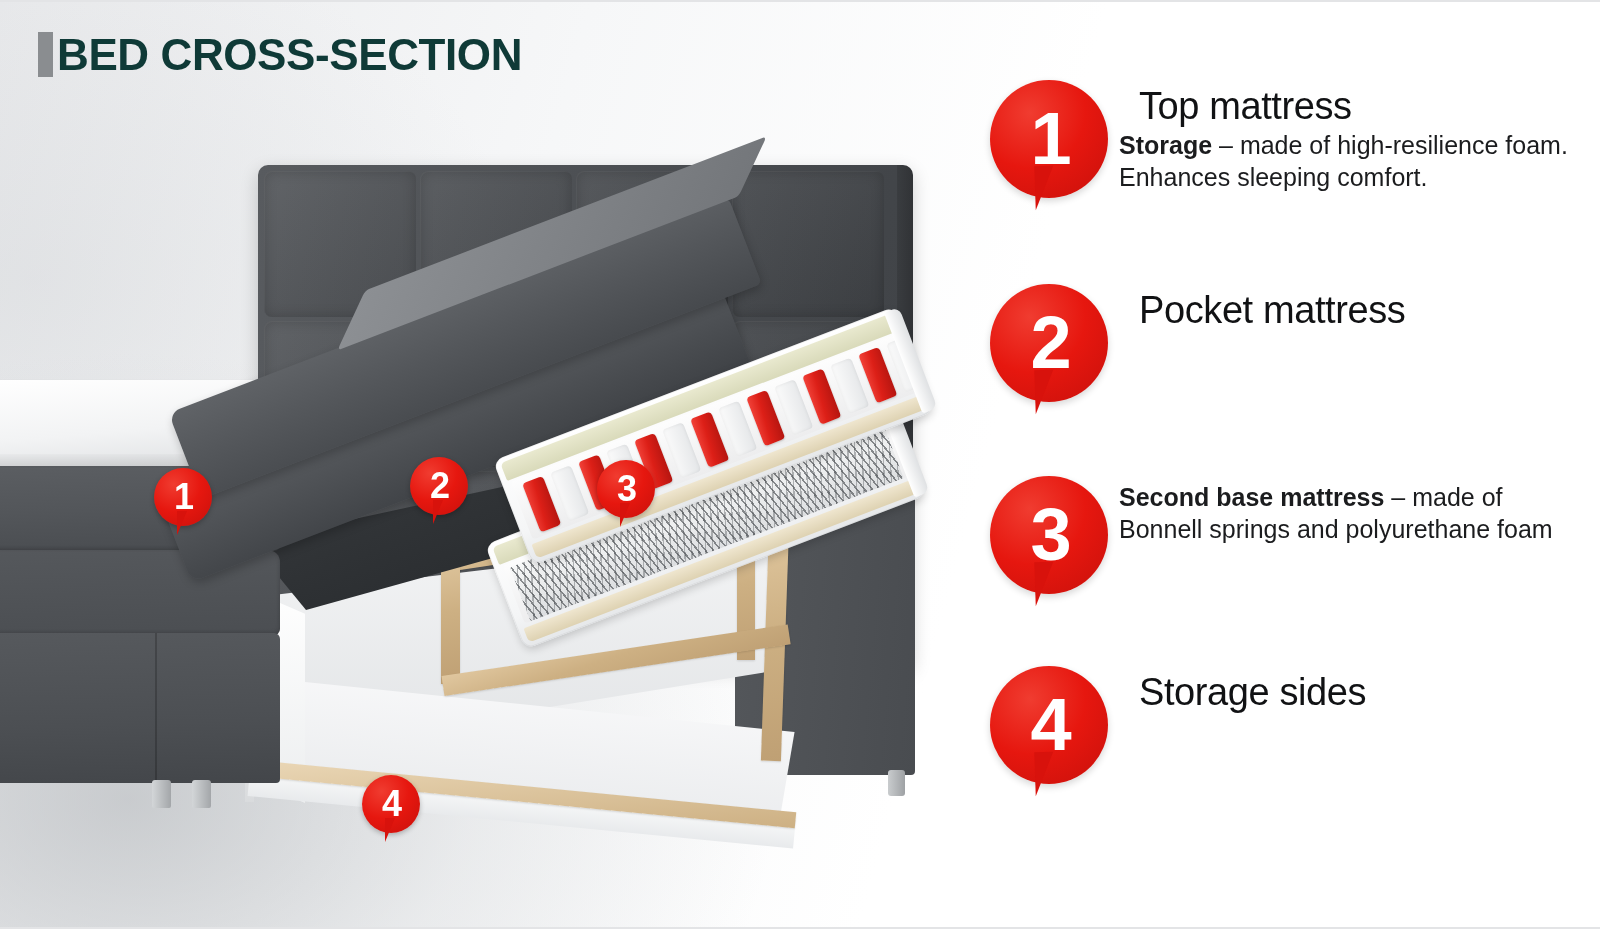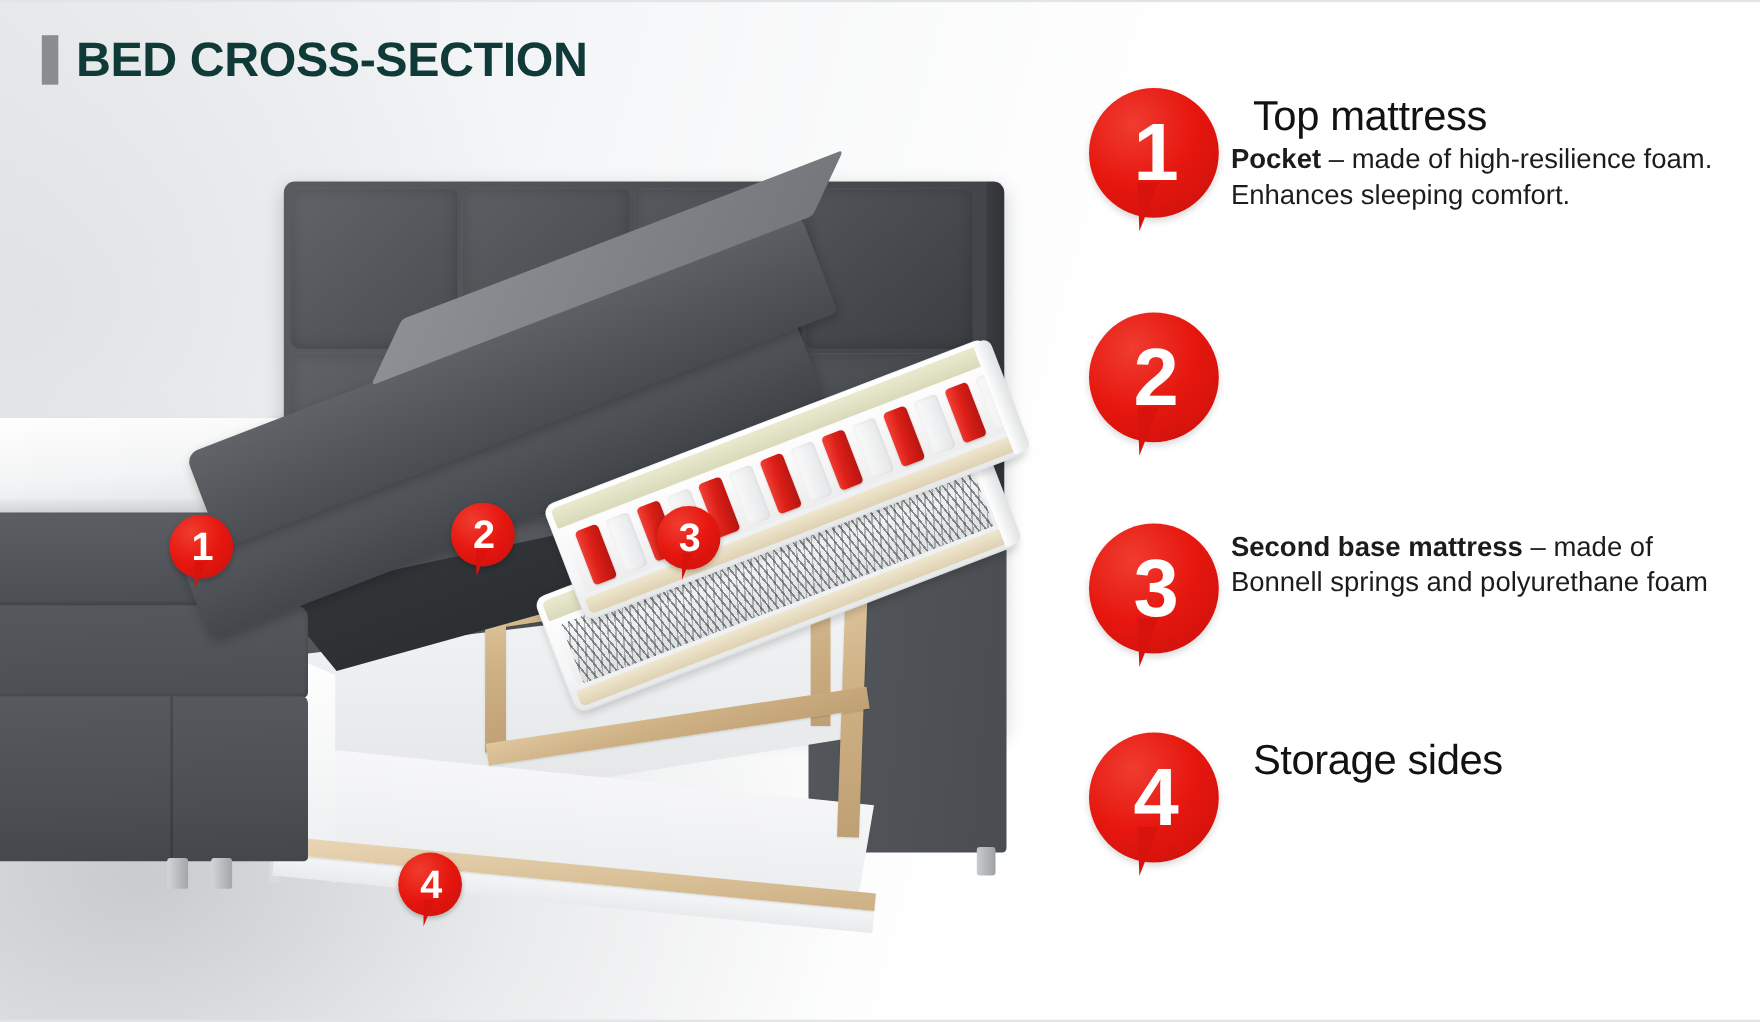--- a/index.html
+++ b/index.html
@@ -12,21 +12,21 @@
     position:relative;width:1600px;height:929px;overflow:hidden;
     background:
       radial-gradient(ellipse 900px 620px at 8% 86%, rgba(168,172,176,0.55) 0%, rgba(200,203,206,0.30) 38%, rgba(255,255,255,0) 72%),
       radial-gradient(ellipse 700px 500px at 2% 30%, rgba(205,208,211,0.35) 0%, rgba(255,255,255,0) 70%),
       linear-gradient(105deg,#e9eaec 0%,#f6f7f8 32%,#ffffff 60%,#ffffff 100%);
   }
   .edge-top{position:absolute;left:0;top:0;width:100%;height:2px;background:#e3e4e6;}
   .edge-bottom{position:absolute;left:0;bottom:0;width:100%;height:2px;background:#e3e4e6;}
 
   
-  .title-row{position:absolute;left:38px;top:32px;display:flex;align-items:center;gap:16px;}
+  .title-row{position:absolute;left:38px;top:32px;display:flex;align-items:center;gap:4px;}
   .title-bar{width:15px;height:45px;background:#8a8d90;flex:0 0 auto;}
   .title-text{
     font-size:44px;font-weight:bold;letter-spacing:-0.4px;
     color:#0f3a37;line-height:1;white-space:nowrap;
   }
 
   
   .legend{position:absolute;left:985px;top:78px;width:600px;}
   .legend-item{position:relative;display:flex;align-items:flex-start;}
   .legend-item.i1{margin-bottom:54px;}
@@ -460,31 +460,32 @@
   <div class="legend">
 
     <div class="legend-item i1">
       <div class="pin">
         <div class="ball"></div>
         <div class="tail"></div>
         <div class="num">1</div>
       </div>
       <div class="legend-text">
         <div class="legend-head">Top mattress</div>
-        <div class="legend-body"><b>Pocket</b><span> – made of high-resilience foam. Enhances sleeping comfort.</span></div>
+        <div class="legend-body"><b>Storage</b><span> – made of high-resilience foam. Enhances sleeping comfort.</span></div>
       </div>
     </div>
 
     <div class="legend-item i2">
       <div class="pin">
         <div class="ball"></div>
         <div class="tail"></div>
         <div class="num">2</div>
       </div>
       <div class="legend-text">
+        <div class="legend-head">Pocket mattress</div>
       </div>
     </div>
 
     <div class="legend-item i3">
       <div class="pin">
         <div class="ball"></div>
         <div class="tail"></div>
         <div class="num">3</div>
       </div>
       <div class="legend-text">

